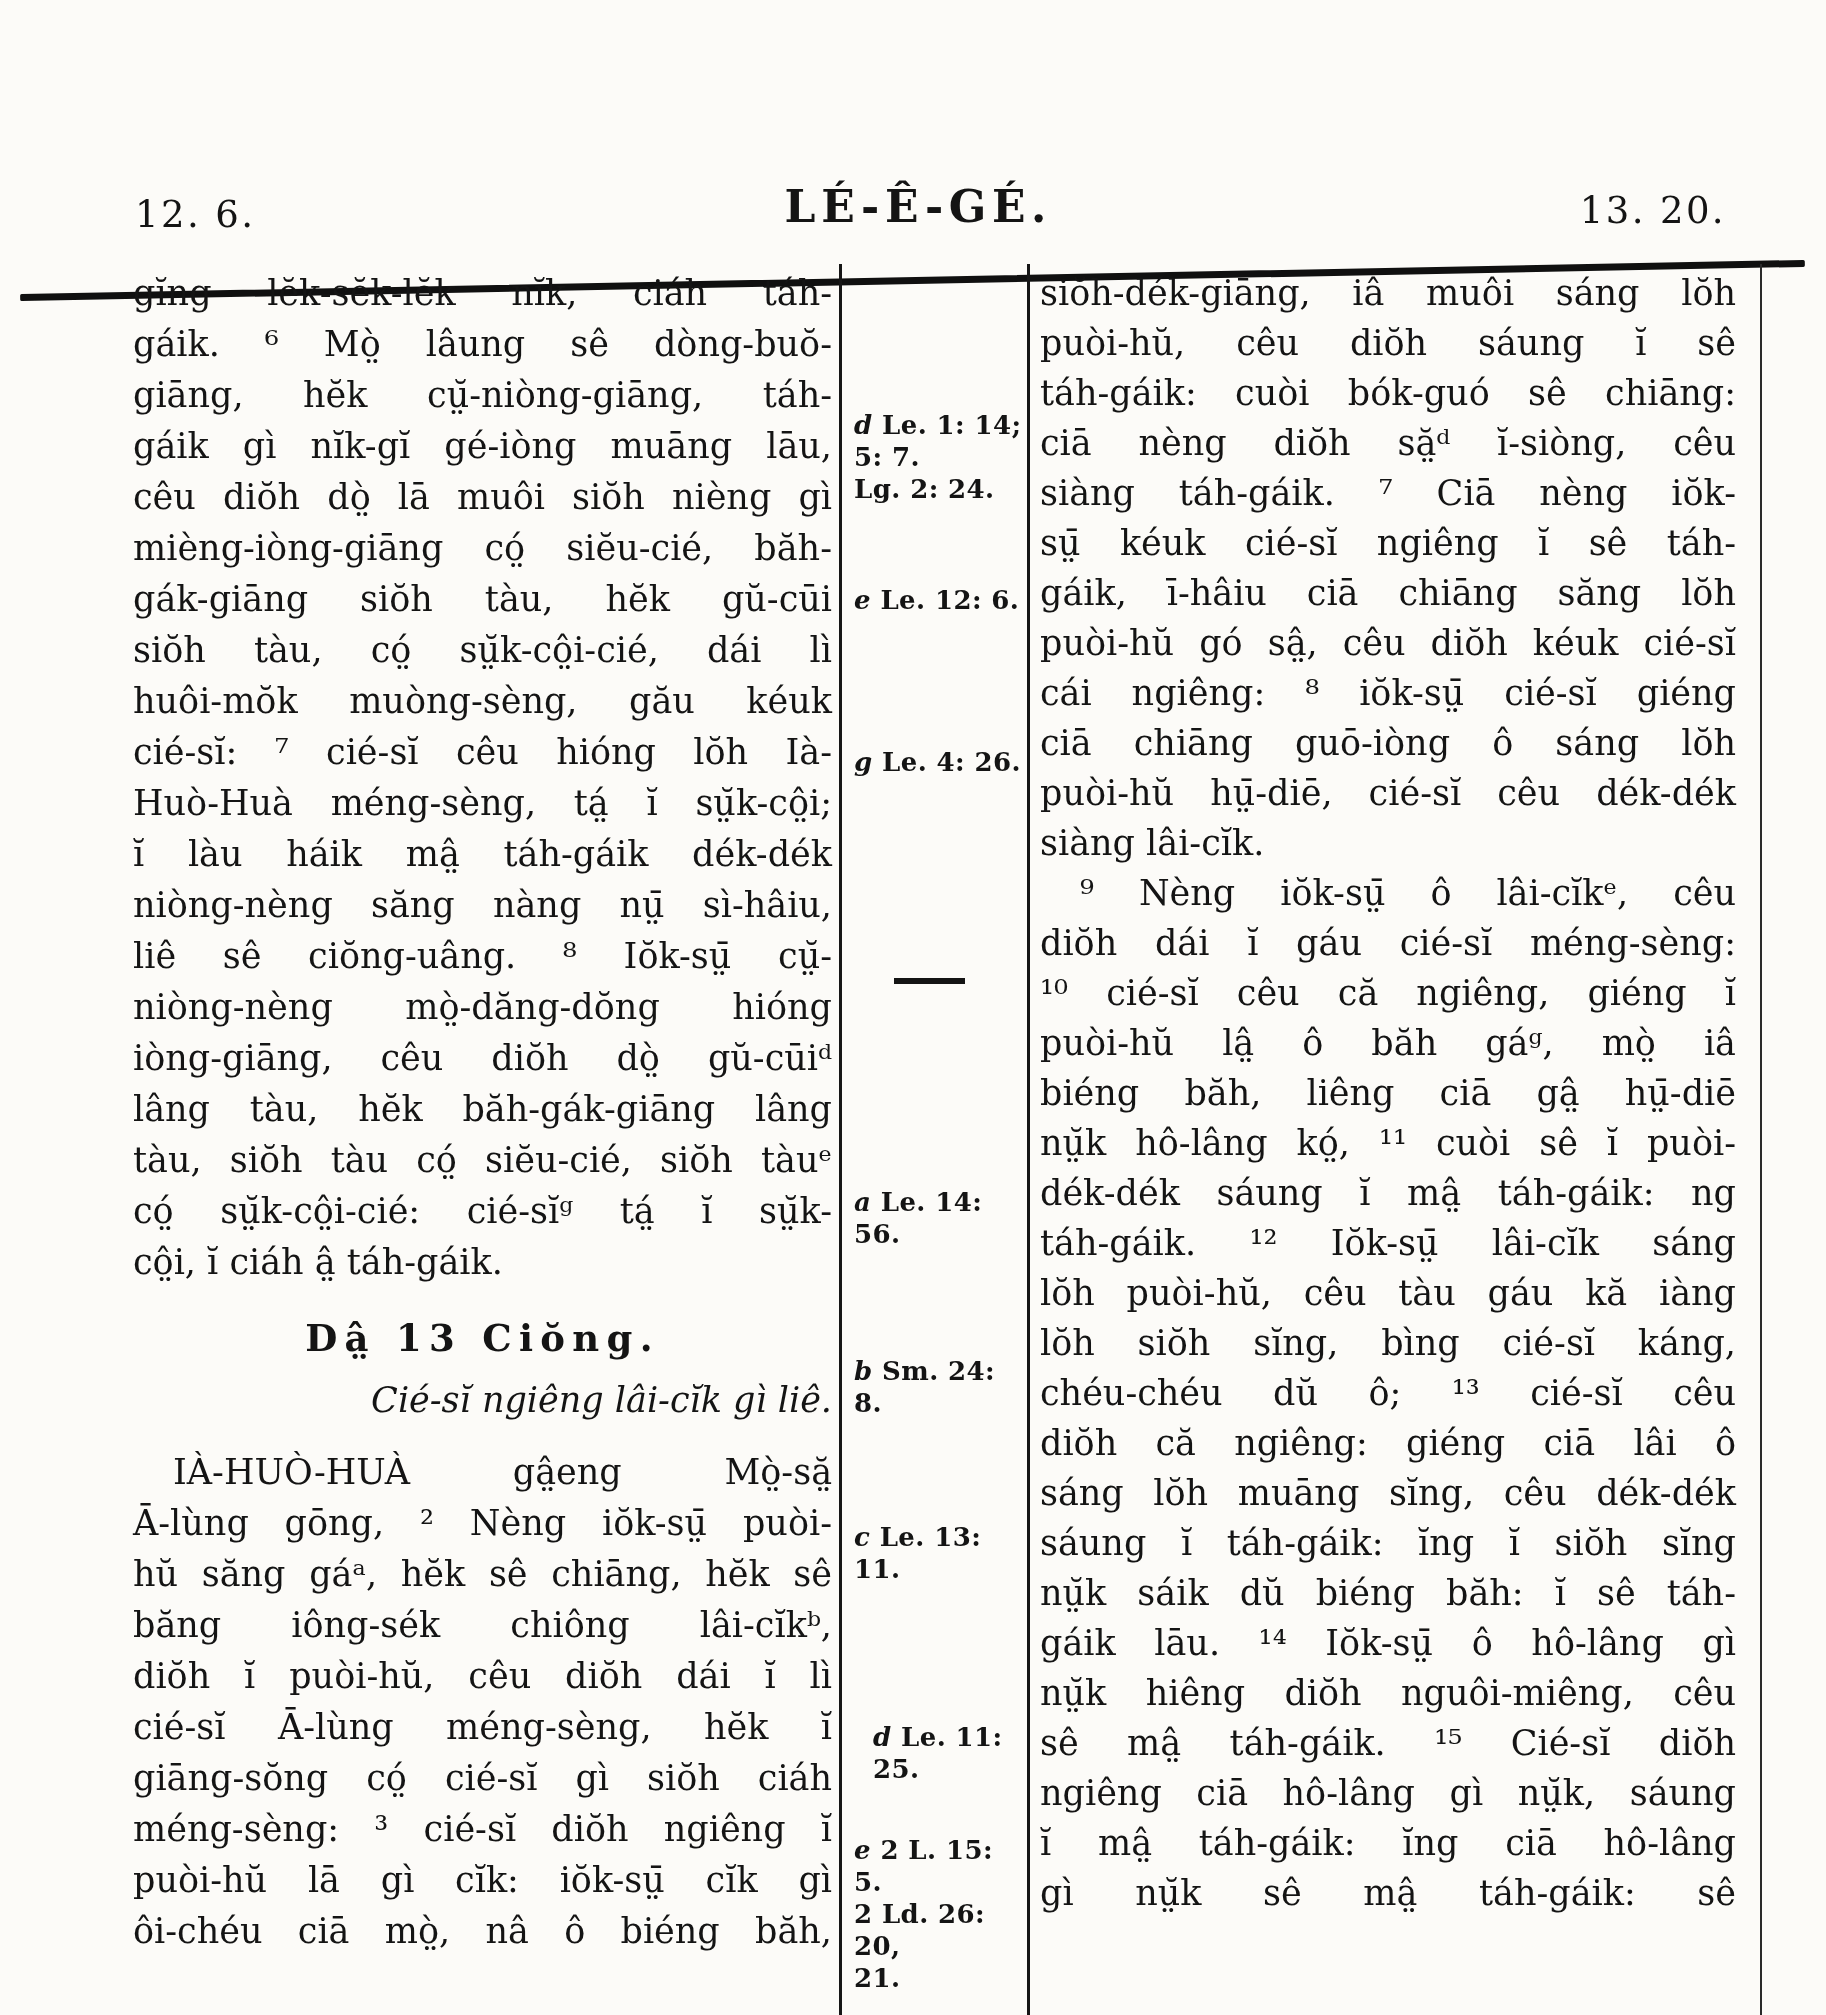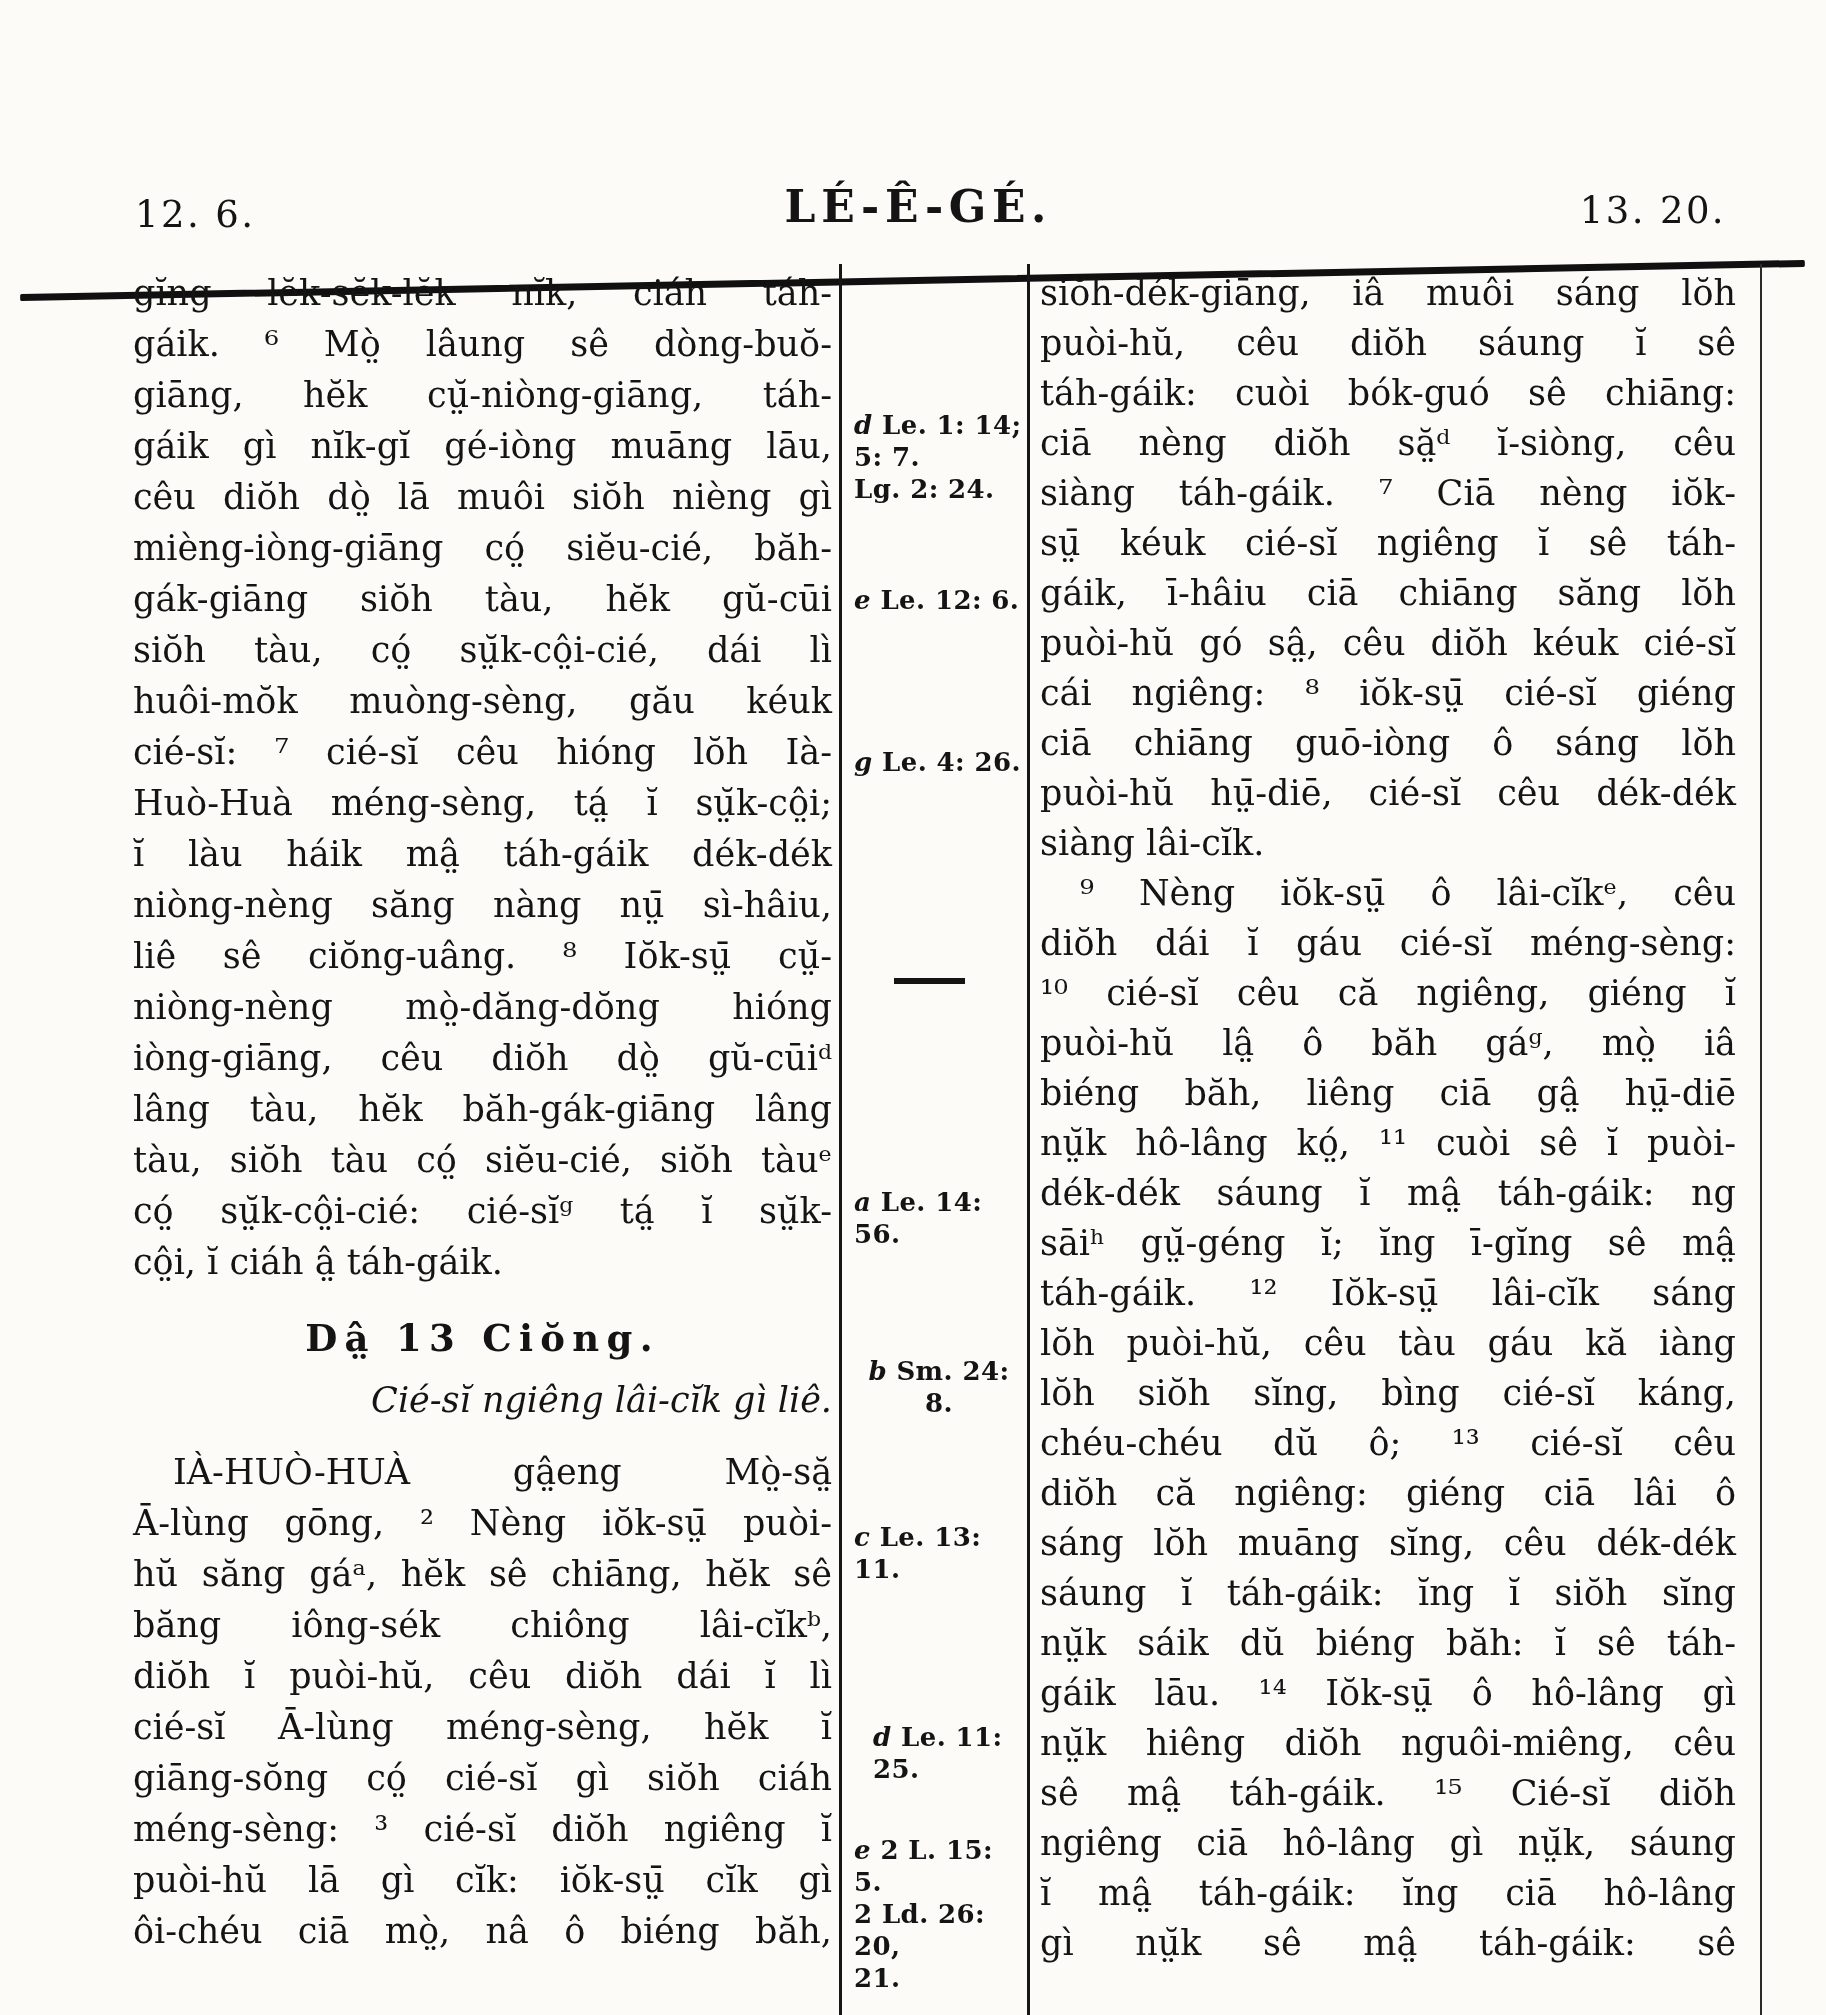--- a/index.html
+++ b/index.html
@@ -93,21 +93,21 @@
     </div>
 
   <div class="refs">
       <div class="ref" style="top: 363px; margin-top: 46px;">d Le. 1: 14;
 5: 7.
 Lg. 2: 24.</div>
       <div class="ref" style="top: 584px;">e Le. 12: 6.</div>
       <div class="ref" style="top: 746px;">g Le. 4: 26.</div>
       <div class="ref dash" style="top: 978px;"></div>
       <div class="ref" style="top: 1186px;">a Le. 14: 56.</div>
-      <div class="ref" style="top: 1355px; text-align: center;">b Sm. 24: 8.</div>
+      <div class="ref" style="top: 1355px;">b Sm. 24: 8.</div>
       <div class="ref" style="top: 1521px;">c Le. 13: 11.</div>
       <div class="ref" style="top: 1721px; margin-left: 19px;">d Le. 11: 25.</div>
       <div class="ref" style="top: 1834px;">e 2 L. 15: 5.
 2 Ld. 26: 20,
 21.</div>
     </div>
 
   <div class="col col-right">
       <div class="bl line">siŏh-dék-giāng, iâ muôi sáng lŏh</div>
       <div class="bl line">puòi-hŭ, cêu diŏh sáung ĭ sê</div>
@@ -121,21 +121,20 @@
       <div class="bl line">ciā chiāng guō-iòng ô sáng lŏh</div>
       <div class="bl line">puòi-hŭ hṳ̄-diē, cié-sĭ cêu dék-dék</div>
       <div class="bl line-short">siàng lâi-cĭk.</div>
       <div class="bl line-indent">⁹ Nèng iŏk-sṳ̄ ô lâi-cĭkᵉ, cêu</div>
       <div class="bl line">diŏh dái ĭ gáu cié-sĭ méng-sèng:</div>
       <div class="bl line">¹⁰ cié-sĭ cêu că ngiêng, giéng ĭ</div>
       <div class="bl line">puòi-hŭ lâ̤ ô băh gáᵍ, mò̤ iâ</div>
       <div class="bl line">biéng băh, liêng ciā gâ̤ hṳ̄-diē</div>
       <div class="bl line">nṳ̆k hô-lâng kó̤,  ¹¹ cuòi sê ĭ puòi-</div>
       <div class="bl line">dék-dék sáung ĭ mâ̤ táh-gáik: ng</div>
-      <div class="bl line">sāiʰ gṳ̆-géng ĭ; ĭng ī-gĭng sê mâ̤</div>
       <div class="bl line">táh-gáik.  ¹² Iŏk-sṳ̄ lâi-cĭk sáng</div>
       <div class="bl line">lŏh puòi-hŭ, cêu tàu gáu kă iàng</div>
       <div class="bl line">lŏh siŏh sĭng, bìng cié-sĭ káng,</div>
       <div class="bl line">chéu-chéu dŭ ô;  ¹³ cié-sĭ cêu</div>
       <div class="bl line">diŏh că ngiêng: giéng ciā lâi ô</div>
       <div class="bl line">sáng lŏh muāng sĭng, cêu dék-dék</div>
       <div class="bl line">sáung ĭ táh-gáik: ĭng ĭ siŏh sĭng</div>
       <div class="bl line">nṳ̆k sáik dŭ biéng băh: ĭ sê táh-</div>
       <div class="bl line">gáik lāu.  ¹⁴ Iŏk-sṳ̄ ô hô-lâng gì</div>
       <div class="bl line">nṳ̆k hiêng diŏh nguôi-miêng, cêu</div>

